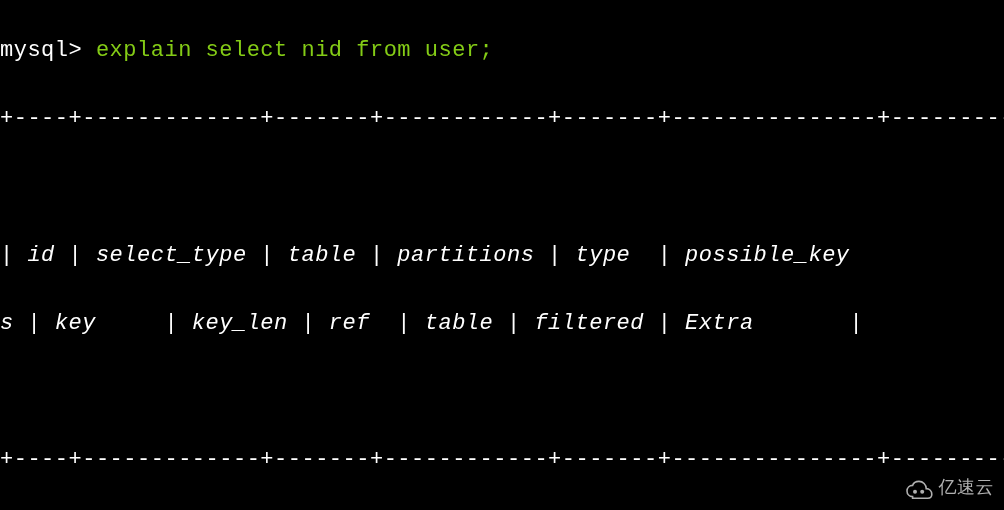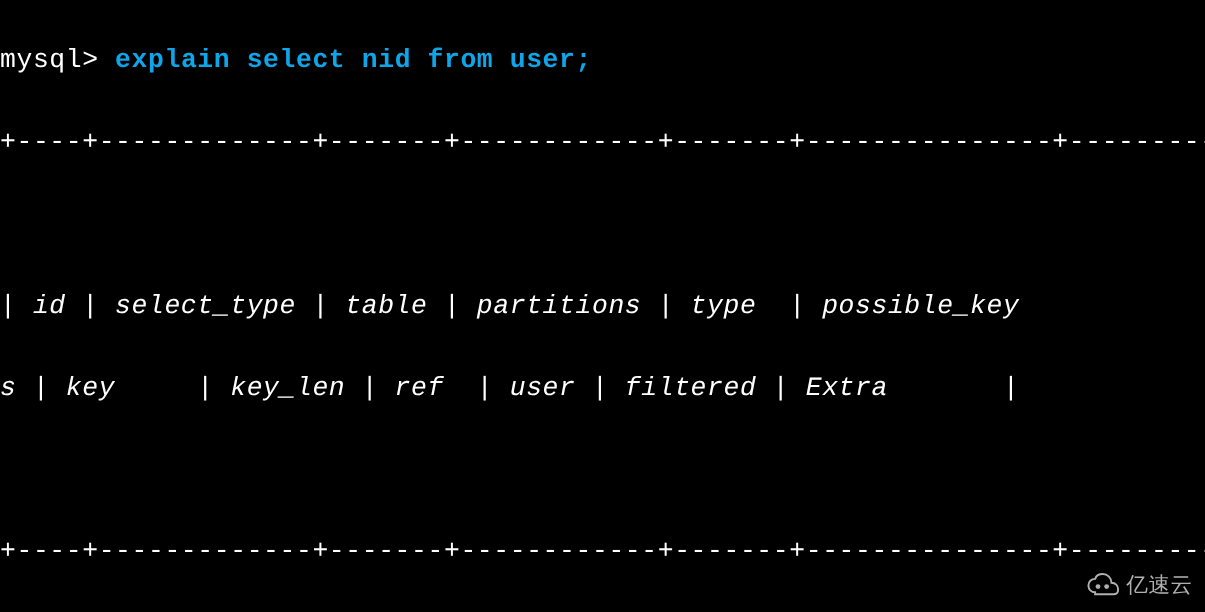--- a/index.html
+++ b/index.html
@@ -24,38 +24,37 @@
       white-space: pre;
     }
     .prompt-line {
       white-space: pre;
     }
     .prompt {
       color: #ffffff;
       text-align: center;
     }
     .command {
-      color: #0ea5e9;
-      font-weight: bold;
+      color: #84cc16;
     }
     .border-line {
       color: #ffffff;
       white-space: pre;
     }
     .header-row {
       color: #ffffff;
       white-space: pre;
       font-style: italic;
     }
     .watermark {
       position: absolute;
       bottom: 8px;
       right: 10px;
       display: flex;
-      align-items: center;
+      align-items: flex-end;
       gap: 4px;
       color: #b0b0b0;
       font-size: 18px;
       font-family: sans-serif;
     }
     .watermark-icon {
       width: 32px;
       height: 22px;
       display: inline-flex;
       align-items: center;
@@ -67,21 +66,21 @@
     }
   </style>
 </head>
 <body>
 
 <div class="terminal">
 <div class="prompt-line"><span class="prompt">mysql&gt; </span><span class="command">explain select nid from user;</span></div>
 <div class="border-line">+----+-------------+-------+------------+-------+---------------+---------+---------+------+------+----------+-------------+</div>
 <div class="border-line"> </div>
 <div class="header-row">| id | select_type | table | partitions | type  | possible_key</div>
-<div class="header-row">s | key     | key_len | ref  | user | filtered | Extra       |</div>
+<div class="header-row">s | key     | key_len | ref  | table | filtered | Extra       |</div>
 <div class="border-line"> </div>
 <div class="border-line">+----+-------------+-------+------------+-------+---------------+---------+---------+------+------+----------+-------------+</div>
 
 
 
 
 
 </div>
 
 <div class="watermark">

